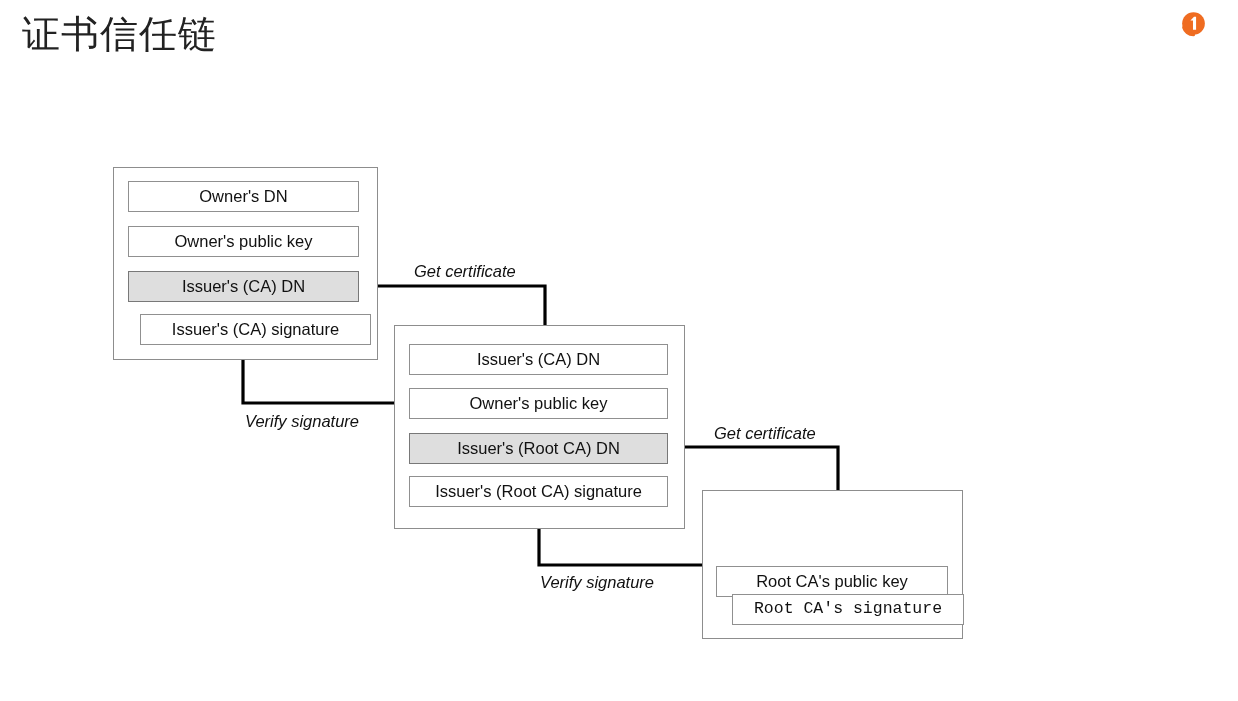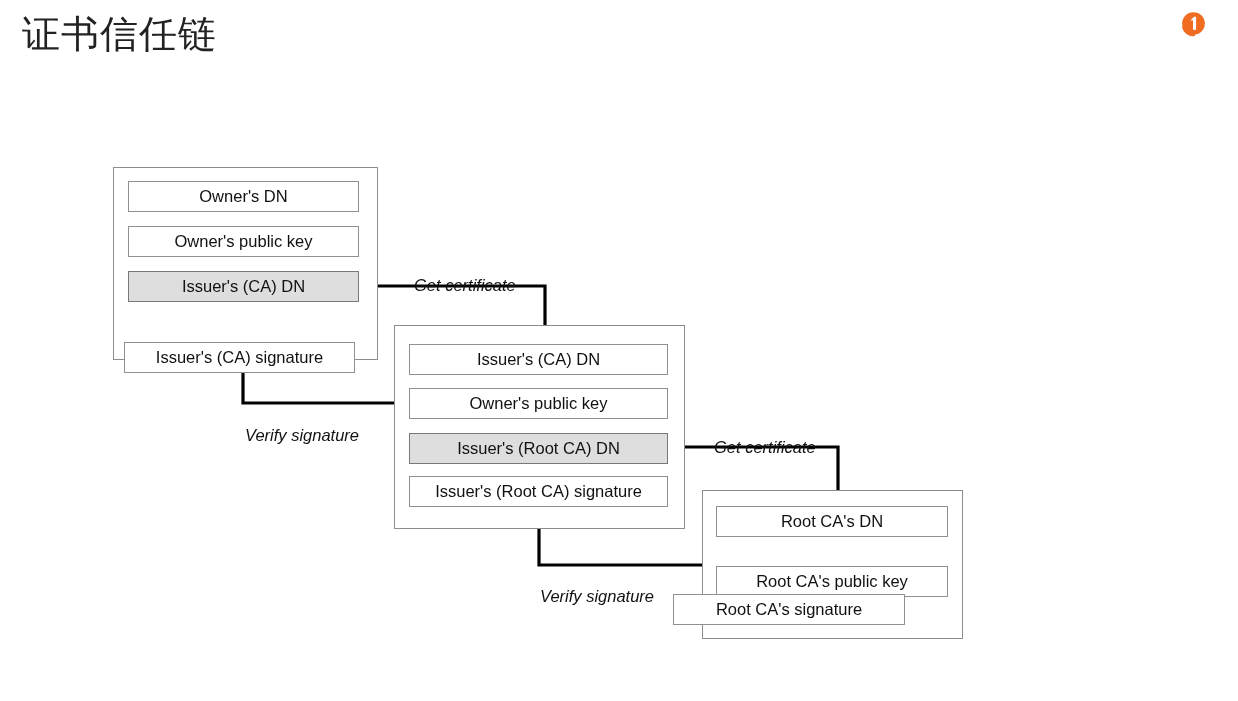--- a/index.html
+++ b/index.html
@@ -91,43 +91,42 @@
   .cert-row.highlight {
     background: #dedede;
     border-color: #787878;
   }
 
   
   #cert-card-1 { left: 113px; top: 167px; width: 265px; height: 193px; }
   #card1-row-0 { left: 128px; top: 181px; width: 231px; height: 31px; }
   #card1-row-1 { left: 128px; top: 226px; width: 231px; height: 31px; }
   #card1-row-2 { left: 128px; top: 271px; width: 231px; height: 31px; }
-  #card1-row-3 { left: 124px; top: 314px; width: 231px; height: 31px; margin-top: 28px; }
+  #card1-row-3 { left: 140px; top: 314px; width: 231px; height: 31px; }
 
   
   #cert-card-2 { left: 394px; top: 325px; width: 291px; height: 204px; }
   #card2-row-0 { left: 409px; top: 344px; width: 259px; height: 31px; }
   #card2-row-1 { left: 409px; top: 388px; width: 259px; height: 31px; }
   #card2-row-2 { left: 409px; top: 433px; width: 259px; height: 31px; }
   #card2-row-3 { left: 409px; top: 476px; width: 259px; height: 31px; }
 
   
   #cert-card-3 { left: 702px; top: 490px; width: 261px; height: 149px; }
   #card3-row-0 { left: 716px; top: 506px; width: 232px; height: 31px; }
   #card3-row-1 { left: 716px; top: 550px; width: 232px; height: 31px; margin-top: 16px; }
-  #card3-row-2 { left: 673px; top: 594px; width: 232px; height: 31px; }
+  #card3-row-2 { left: 732px; top: 594px; width: 232px; height: 31px; font-family: Liberation Mono, monospace; }
 
   
   .edge-label {
     position: absolute;
     font-size: 16.5px;
     font-style: italic;
     color: #111111;
     white-space: nowrap;
-    margin-top: 14px;
   }
   #label-get-cert-1   { left: 414px; top: 262px; }
   #label-verify-sig-1 { left: 245px; top: 412px; }
   #label-get-cert-2   { left: 714px; top: 424px; }
   #label-verify-sig-2 { left: 540px; top: 573px; }
 </style>
 </head>
 <body>
 
 <div id="slide-title">证书信任链</div>
@@ -176,21 +175,20 @@
   <div class="cert-row highlight" id="card1-row-2">Issuer's (CA) DN</div>
   <div class="cert-row" id="card1-row-3">Issuer's (CA) signature</div>
 
   <div class="cert-card" id="cert-card-2"></div>
   <div class="cert-row" id="card2-row-0">Issuer's (CA) DN</div>
   <div class="cert-row" id="card2-row-1">Owner's public key</div>
   <div class="cert-row highlight" id="card2-row-2">Issuer's (Root CA) DN</div>
   <div class="cert-row" id="card2-row-3">Issuer's (Root CA) signature</div>
 
   <div class="cert-card" id="cert-card-3"></div>
-  <div class="cert-row" id="card3-row-0">Root CA's DN</div>
   <div class="cert-row" id="card3-row-1">Root CA's public key</div>
   <div class="cert-row" id="card3-row-2">Root CA's signature</div>
 
   <div class="edge-label" id="label-get-cert-1">Get certificate</div>
   <div class="edge-label" id="label-verify-sig-1">Verify signature</div>
   <div class="edge-label" id="label-get-cert-2">Get certificate</div>
   <div class="edge-label" id="label-verify-sig-2">Verify signature</div>
 </div>
 
 </body></html>

